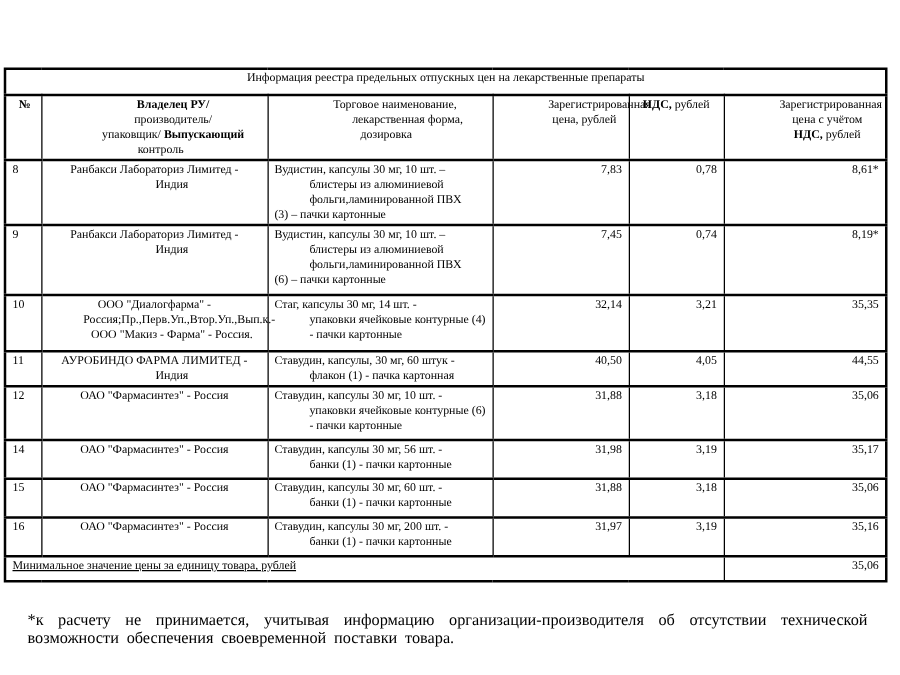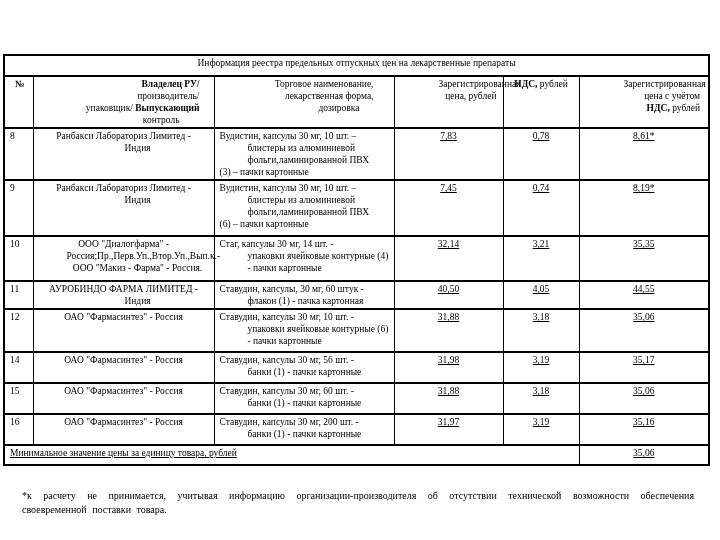--- a/index.html
+++ b/index.html
@@ -22,29 +22,29 @@
     border-left: 1px solid #000;
     border-right: 1px solid #000;
     border-top: 2px solid #000;
     border-bottom: 2px solid #000;
     padding: 1px 5px;
     vertical-align: top;
   }
   td.title { text-align: center; height: 17px; vertical-align: middle; padding-left: 160px; }
   td.h { text-align: center; height: 41px; }
   td.h.no { text-align: left; padding-left: 10px; }
-  td.h.mid { text-align: right; padding-right: 14px; padding-left: 44px; }
+  td.h.mid { text-align: center; padding-right: 14px; padding-left: 44px; }
   td.num { text-align: left; padding-left: 8px; }
   td.owner { vertical-align: middle; text-align: center; }
   td.owner .indent, td.drug .indent { display: block; padding-left: 28px; }
-  td.val { text-align: center; vertical-align: middle; text-decoration: underline; }
+  td.val { text-align: right; vertical-align: middle; }
   td.minlabel { padding-left: 5px; vertical-align: middle; height: 16px; text-decoration: underline; }
   .footnote {
     position: absolute; left: 22px; top: 489px; width: 672px;
-    font-size: 10px; line-height: 14px; text-align: justify;
+    font-size: 13px; line-height: 14px; text-align: justify;
     word-spacing: 3px;
   }
   b { font-weight: bold; }
 </style>
 </head>
 <body>
 
 <table class="reg">
   <colgroup>
     <col style="width:29px">

